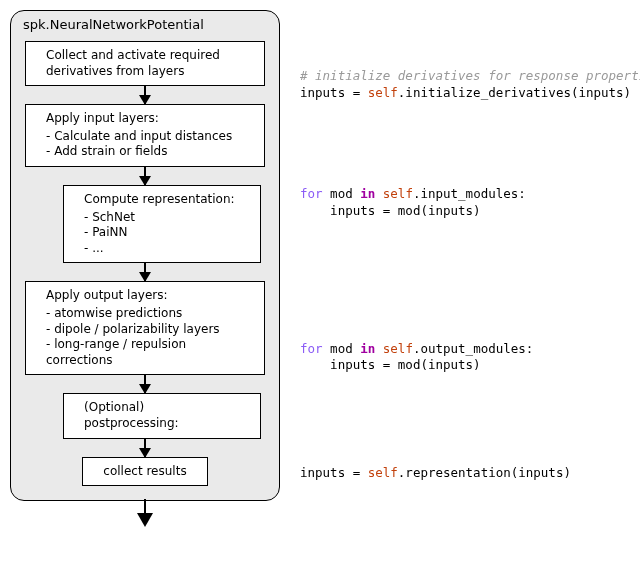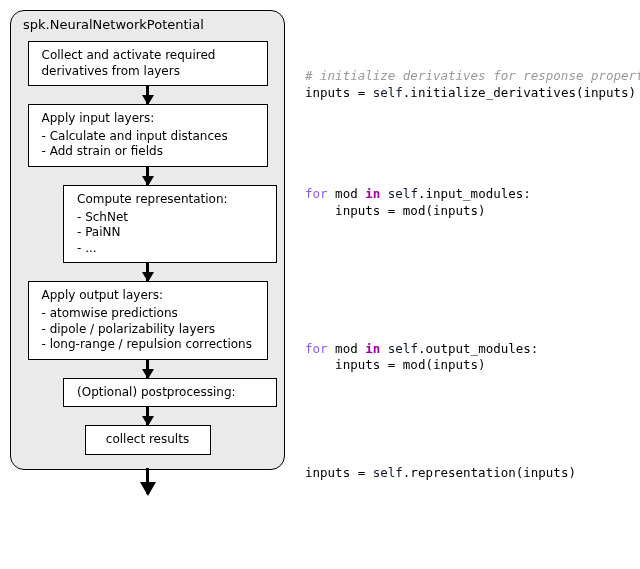--- a/index.html
+++ b/index.html
@@ -31,28 +31,28 @@
   }
   .module-title {
     position: absolute;
     top: 6px;
     left: 12px;
     font-size: 13px;
   }
   .step {
     background: #fff;
     border: 1.2px solid #000;
-    padding: 6px 13px;
+    padding: 6px 20px;
     margin: 0 auto;
     font-size: 12px;
     line-height: 1.3;
     box-sizing: border-box;
   }
   .step-wide { width: 240px; }
-  .step-inset { width: 214px; margin-left: 40px; }
+  .step-inset { width: 198px; margin-left: 40px; }
   .step-narrow { width: 126px; margin: 0 auto; text-align: center; }
   .sublist { margin: 2px 0 0 0; padding: 0; list-style: none; font-size: 12px; }
   .sublist li::before { content: "- "; }
   .arrow-down {
     width: 2.5px;
     height: 18px;
     background: #000;
     margin: 0 auto;
     position: relative;
   }
@@ -89,21 +89,21 @@
     width: 330px;
     font-family: "DejaVu Sans Mono", Menlo, Consolas, monospace;
     font-size: 12.5px;
     line-height: 1.35;
     white-space: pre;
     color: #000;
   }
   .code-block { margin-bottom: 0; }
   .comment { color: #999; font-style: italic; }
   .kw { color: #8b5cf6; font-weight: normal; }
-  .slf { color: #0f172a; text-align: right; }
+  .slf { color: #c2410c; text-align: right; }
   .opin { color: #a000a0; font-weight: bold; }
 </style>
 </head>
 <body>
 
 <div class="wrap">
 
   <div class="left-col">
     <div class="module-box">
       <div class="module-title">spk.NeuralNetworkPotential</div>

